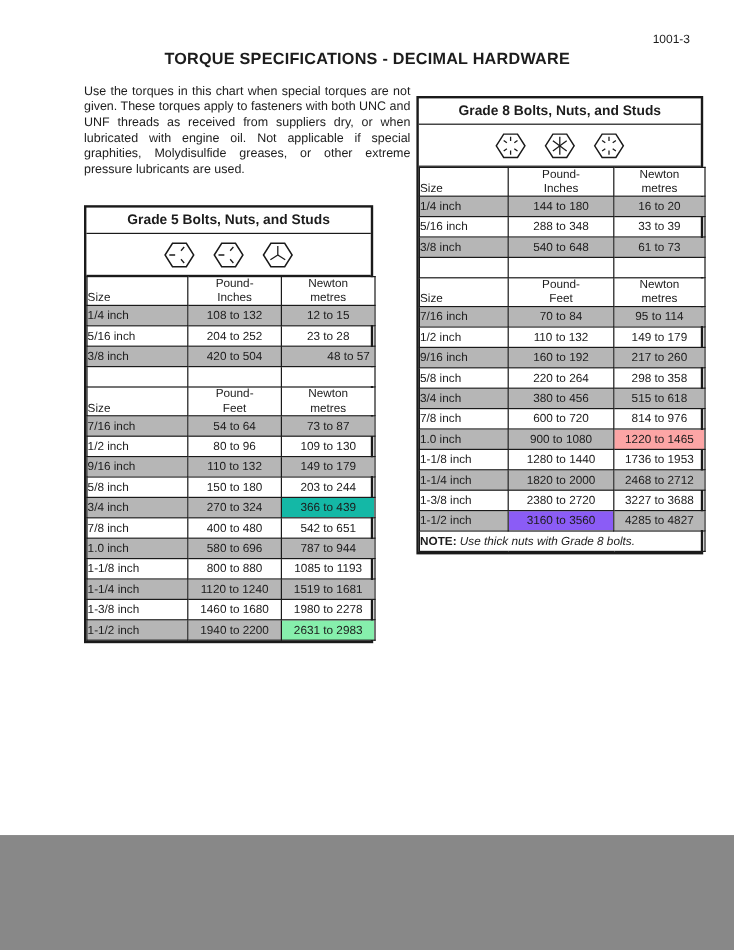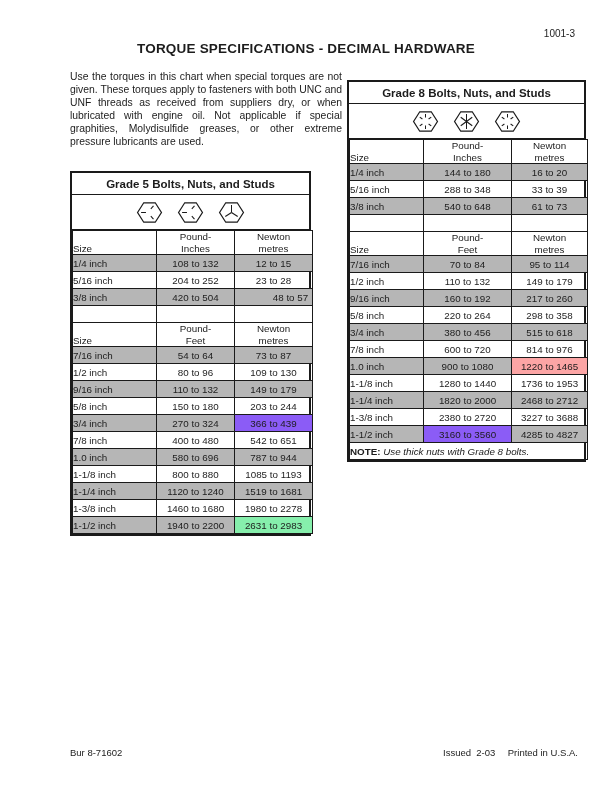--- a/index.html
+++ b/index.html
@@ -1,17 +1,17 @@
 <!DOCTYPE html>
 <html><head>
 <meta charset="utf-8">
 <style>
   html,body{margin:0;padding:0;background:#888;}
   .page{
-    width:612px;height:792px;position:relative;background:#ffffff;
+    width:612px;height:696px;position:relative;background:#ffffff;
     font-family:"Liberation Sans", sans-serif;color:#1c1c1c;
     margin:0 auto;overflow:hidden;
   }
   .page-number{position:absolute;top:28px;right:37px;font-size:10px;}
   .doc-title{position:absolute;top:41px;left:0;width:100%;text-align:center;
     font-size:13.5px;font-weight:bold;margin:0;letter-spacing:.2px;}
   .intro{position:absolute;top:71px;left:70px;width:272px;margin:0;
     font-size:10.4px;line-height:12.9px;text-align:justify;}
   .table-host{position:absolute;border:2px solid #1a1a1a;background:#fff;}
   .t0{left:70px;top:171px;width:237px;}
@@ -121,21 +121,21 @@
             <td class="c2 cell-val" style="background: rgb(182, 182, 182);">149 to 179</td>
           </tr>
           <tr>
             <td class="c0 cell-size">5/8 inch</td>
             <td class="c1 cell-val">150 to 180</td>
             <td class="c2 cell-val">203 to 244</td>
           </tr>
           <tr>
             <td class="c0 cell-size" style="background: rgb(182, 182, 182);">3/4 inch</td>
             <td class="c1 cell-val" style="background: rgb(182, 182, 182);">270 to 324</td>
-            <td class="c2 cell-val" style="background: #8b5cf6;">366 to 439</td>
+            <td class="c2 cell-val" style="background: #14b8a6;">366 to 439</td>
           </tr>
           <tr>
             <td class="c0 cell-size">7/8 inch</td>
             <td class="c1 cell-val">400 to 480</td>
             <td class="c2 cell-val">542 to 651</td>
           </tr>
           <tr>
             <td class="c0 cell-size" style="background: rgb(182, 182, 182);">1.0 inch</td>
             <td class="c1 cell-val" style="background: rgb(182, 182, 182);">580 to 696</td>
             <td class="c2 cell-val" style="background: rgb(182, 182, 182);">787 to 944</td>

